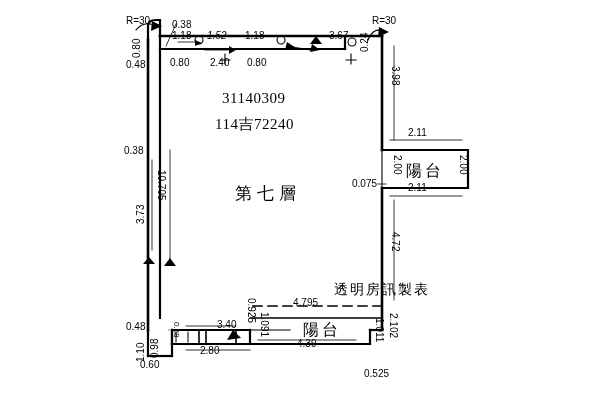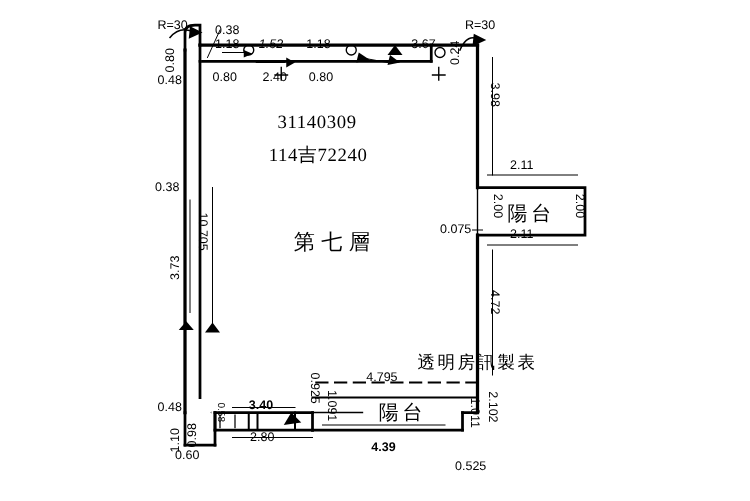--- a/index.html
+++ b/index.html
@@ -160,21 +160,21 @@
   <div class="lbl" style="left:408px;top:128px;">2.11</div>
   <div class="lbl vert" style="left:392px;top:155px;height:26px;">2.00</div>
   <div class="lbl vert" style="left:458px;top:155px;height:26px;">2.00</div>
   <div class="lbl" style="left:408px;top:183px;">2.11</div>
   <div class="lbl" style="left:352px;top:179px;">0.075</div>
   <div class="lbl vert" style="left:390px;top:232px;height:34px;">4.72</div>
   <div class="lbl vert" style="left:388px;top:313px;height:36px;">2.102</div>
   <div class="lbl vert" style="left:374px;top:318px;height:34px;">1.011</div>
   <div class="lbl" style="left:364px;top:369px;">0.525</div>
 
-  <div class="lbl" style="left:199px;top:320px;font-weight:bold;">3.40</div>
+  <div class="lbl" style="left:217px;top:320px;">3.40</div>
   <div class="lbl" style="left:200px;top:346px;">2.80</div>
   <div class="lbl xs vert" style="left:172px;top:322px;height:22px;">0.58</div>
   <div class="lbl vert" style="left:246px;top:298px;height:32px;">0.925</div>
   <div class="lbl vert" style="left:259px;top:312px;height:32px;">1.091</div>
   <div class="lbl" style="left:293px;top:298px;">4.795</div>
-  <div class="lbl" style="left:297px;top:354px;font-weight:bold;">4.39</div>
+  <div class="lbl" style="left:297px;top:339px;">4.39</div>
 
 </div>
 
 </body></html>

